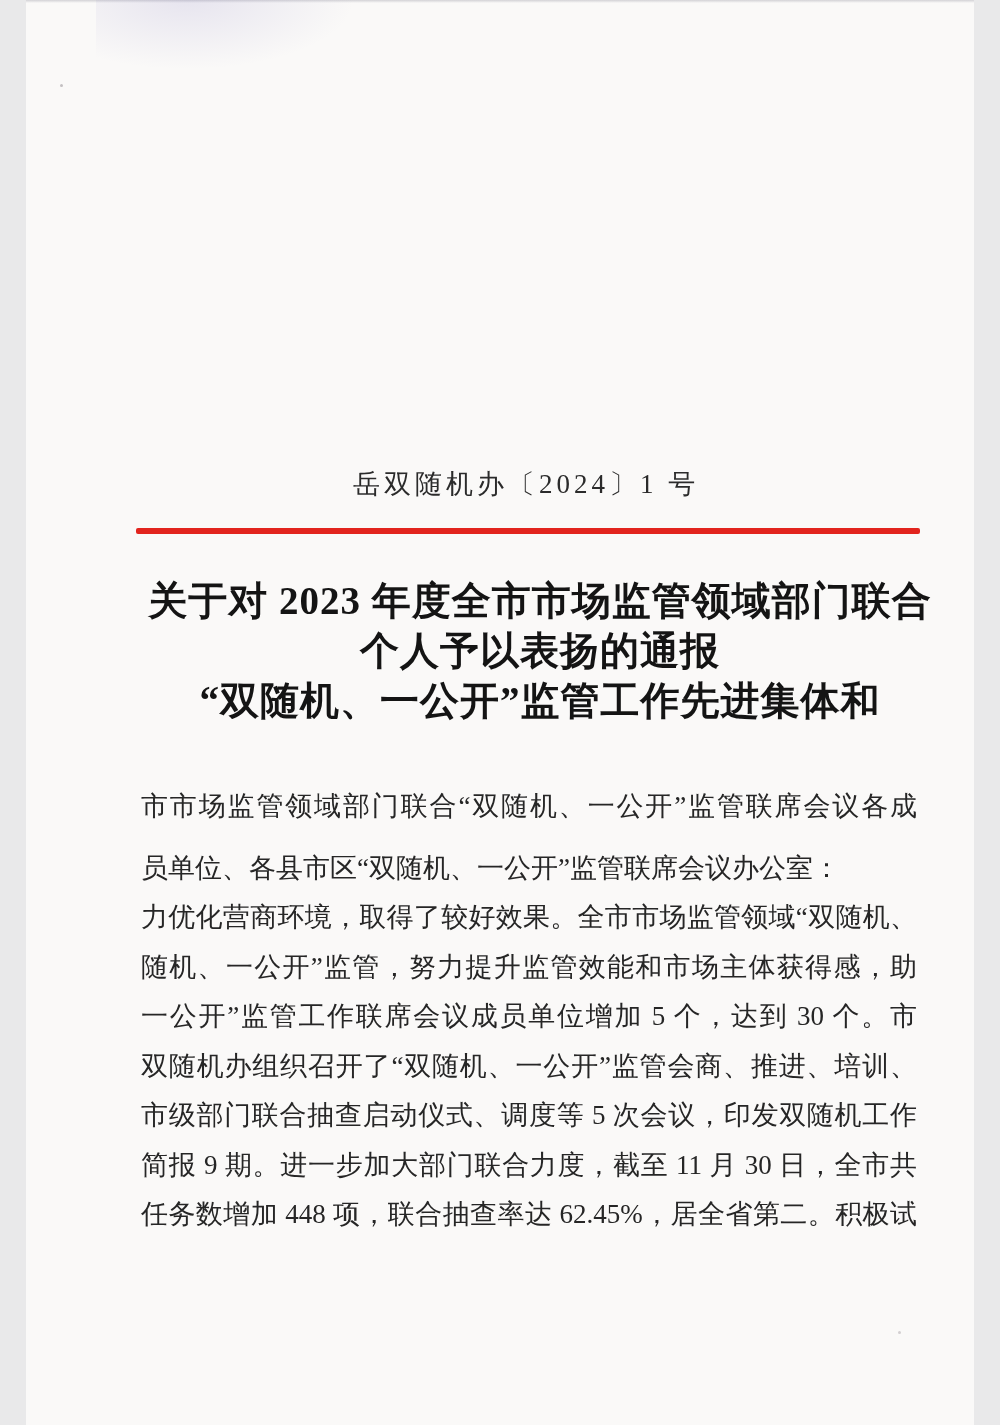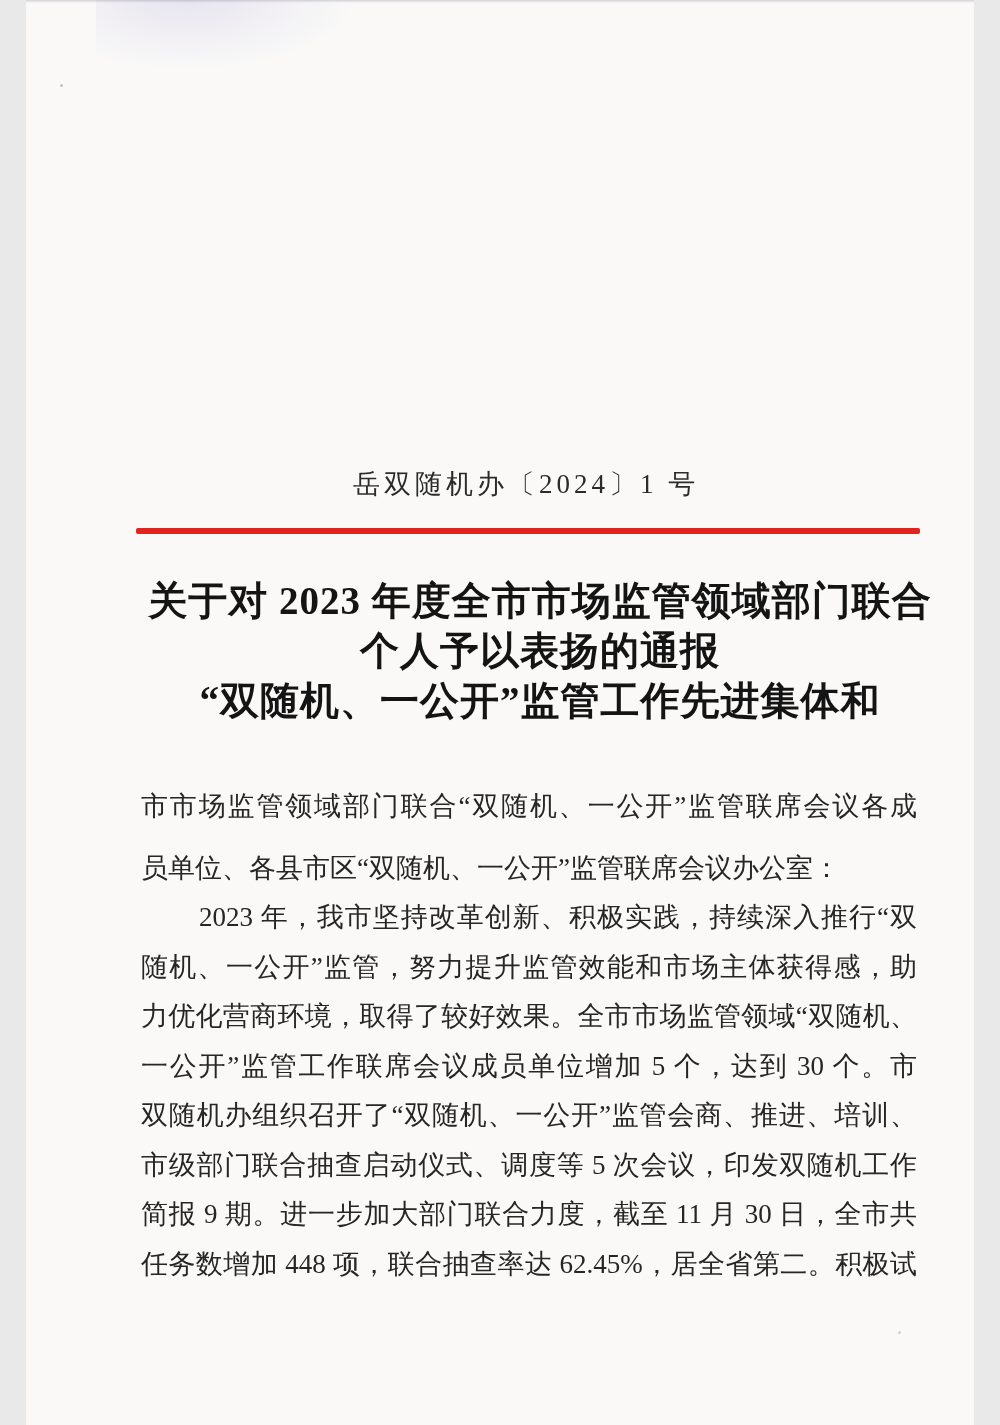--- a/index.html
+++ b/index.html
@@ -125,23 +125,22 @@
 
   <h1 class="title">
     <span class="tline">关于对 2023 年度全市市场监管领域部门联合</span>
     <span class="tline">个人予以表扬的通报</span>
     <span class="tline">“双随机、一公开”监管工作先进集体和</span>
   </h1>
 
   <div class="doc-body">
     <div class="bline">市市场监管领域部门联合“双随机、一公开”监管联席会议各成</div>
     <div class="bline left">员单位、各县市区“双随机、一公开”监管联席会议办公室：</div>
-    <div class="bline indent">2023 年，我市坚持改革创新、积极实践，持续深入推行“双</div>
+    <div class="bline">力优化营商环境，取得了较好效果。全市市场监管领域“双随机、</div>
     <div class="bline">随机、一公开”监管，努力提升监管效能和市场主体获得感，助</div>
-    <div class="bline">力优化营商环境，取得了较好效果。全市市场监管领域“双随机、</div>
     <div class="bline">一公开”监管工作联席会议成员单位增加 5 个，达到 30 个。市</div>
     <div class="bline">双随机办组织召开了“双随机、一公开”监管会商、推进、培训、</div>
     <div class="bline">市级部门联合抽查启动仪式、调度等 5 次会议，印发双随机工作</div>
     <div class="bline">简报 9 期。进一步加大部门联合力度，截至 11 月 30 日，全市共</div>
     <div class="bline">任务数增加 448 项，联合抽查率达 62.45%，居全省第二。积极试</div>
   </div>
 
 </div>
 
 </body></html>

